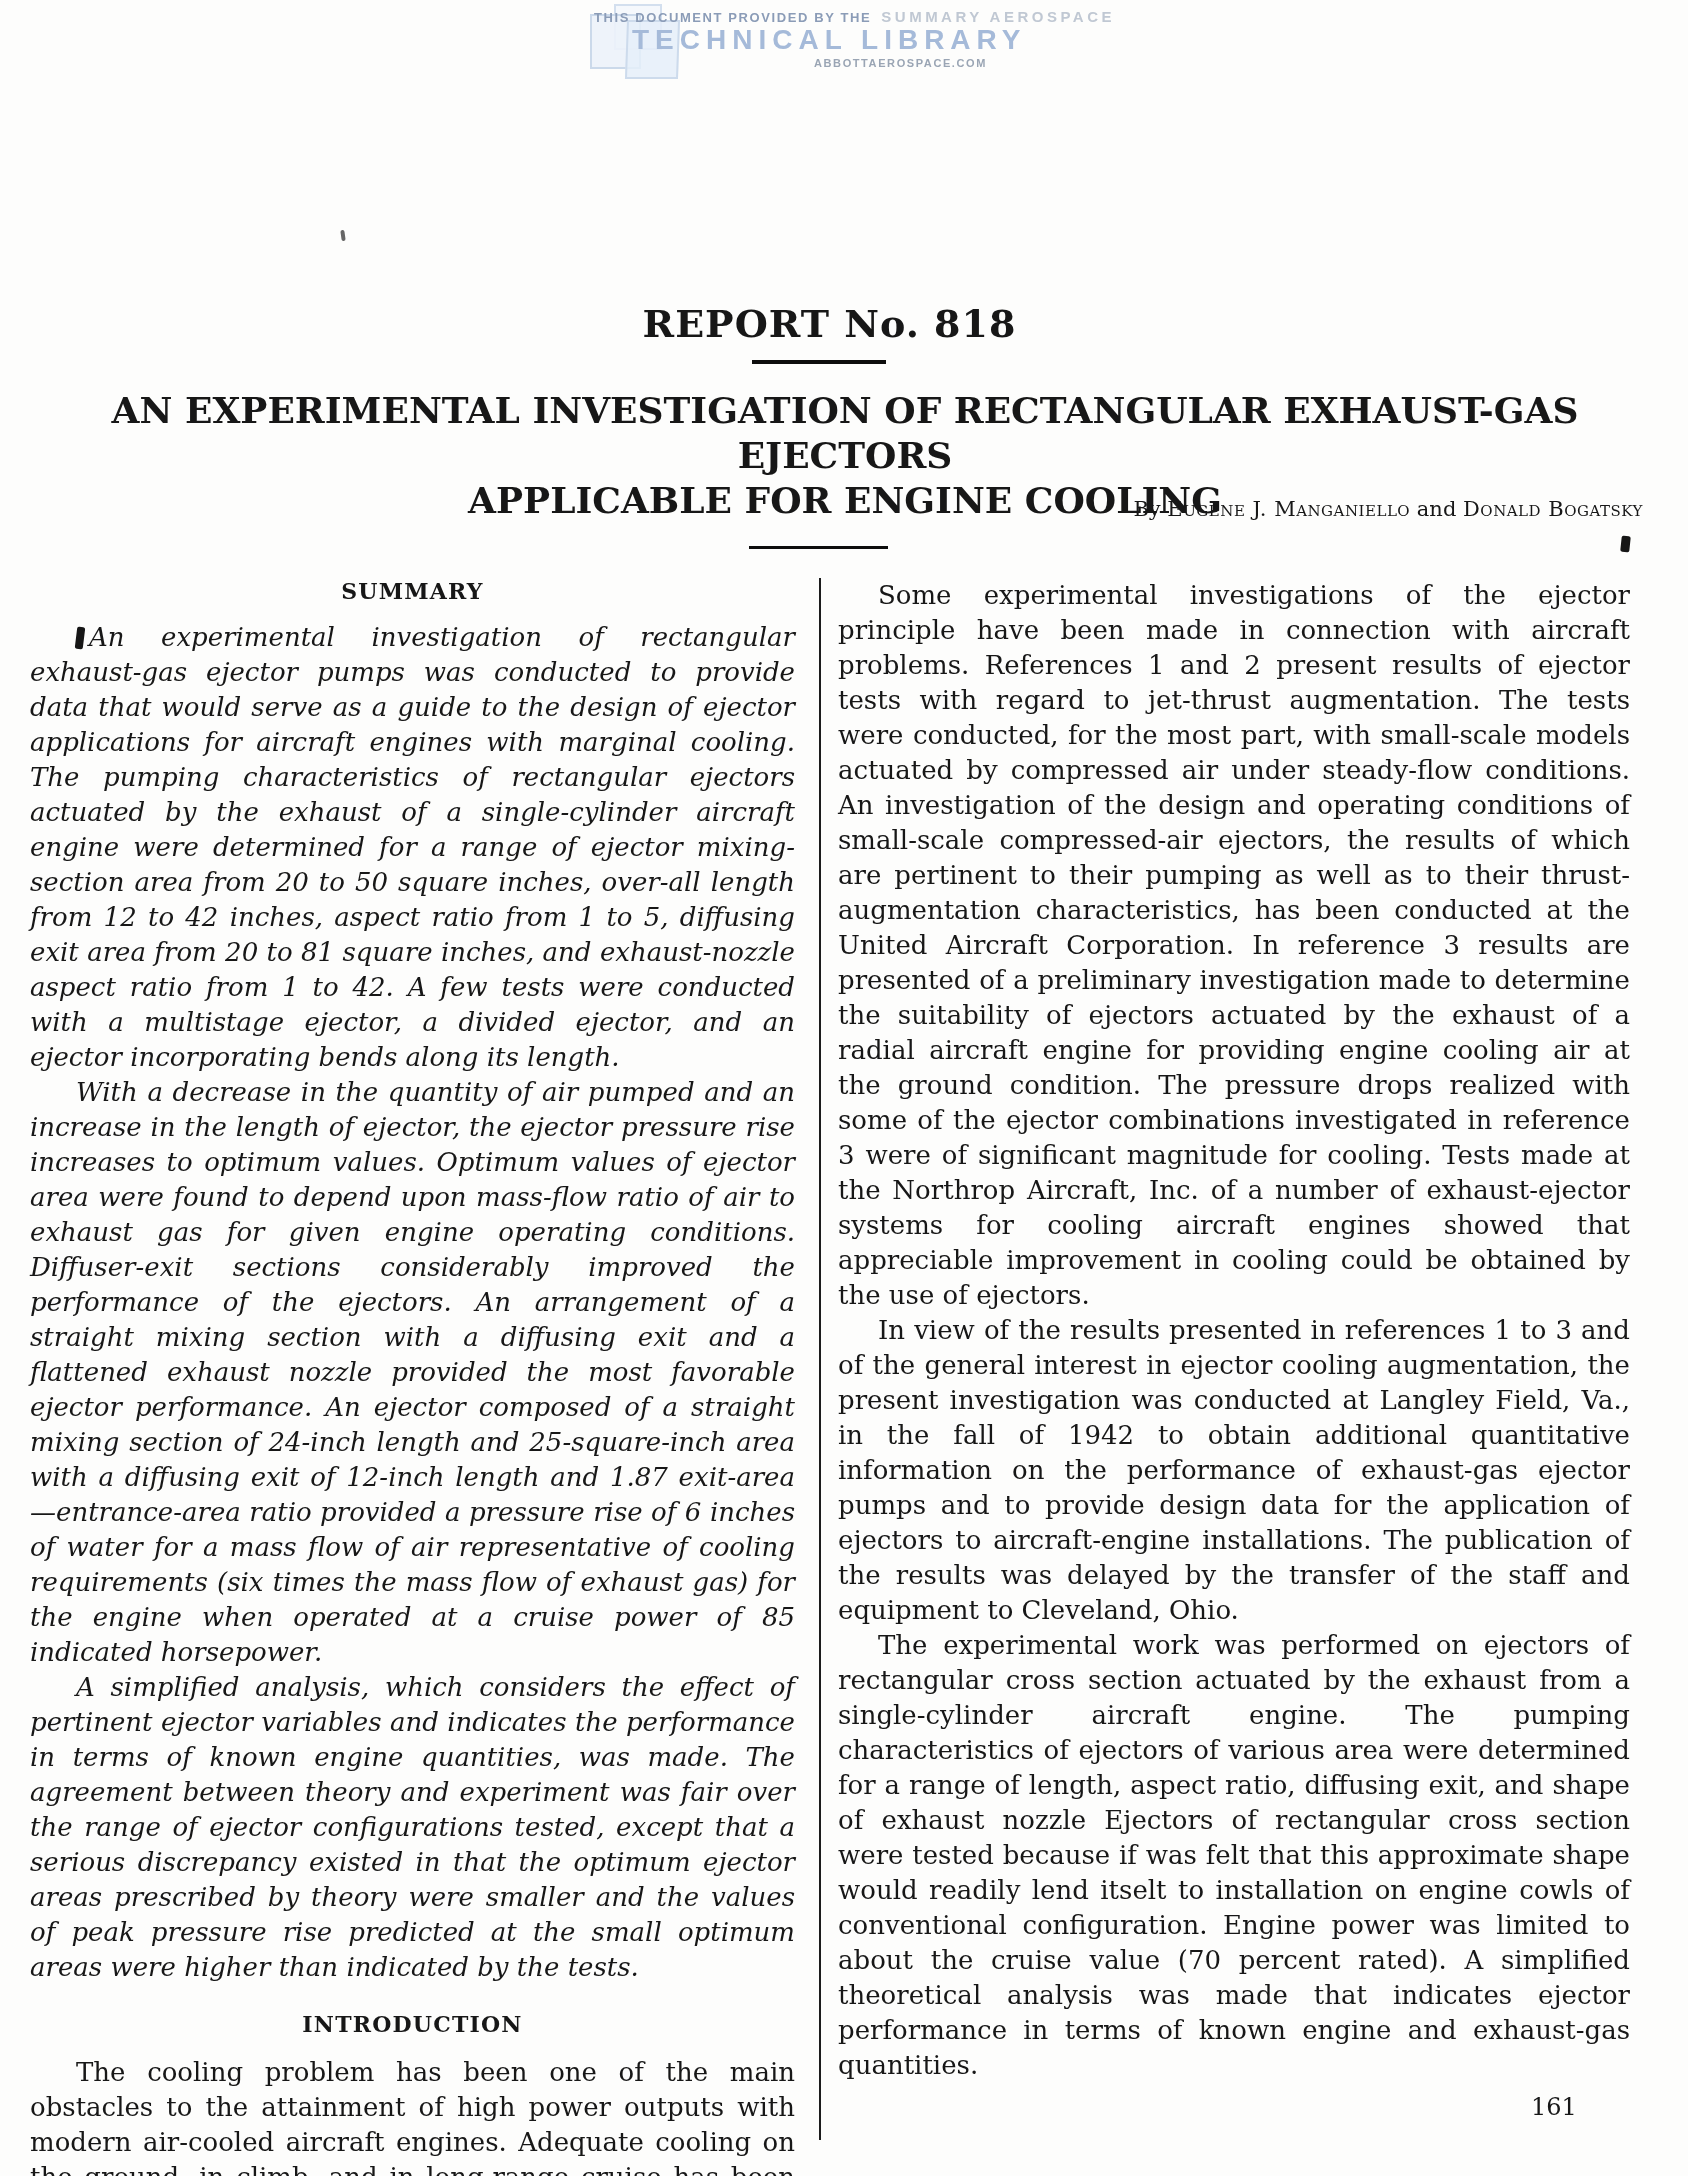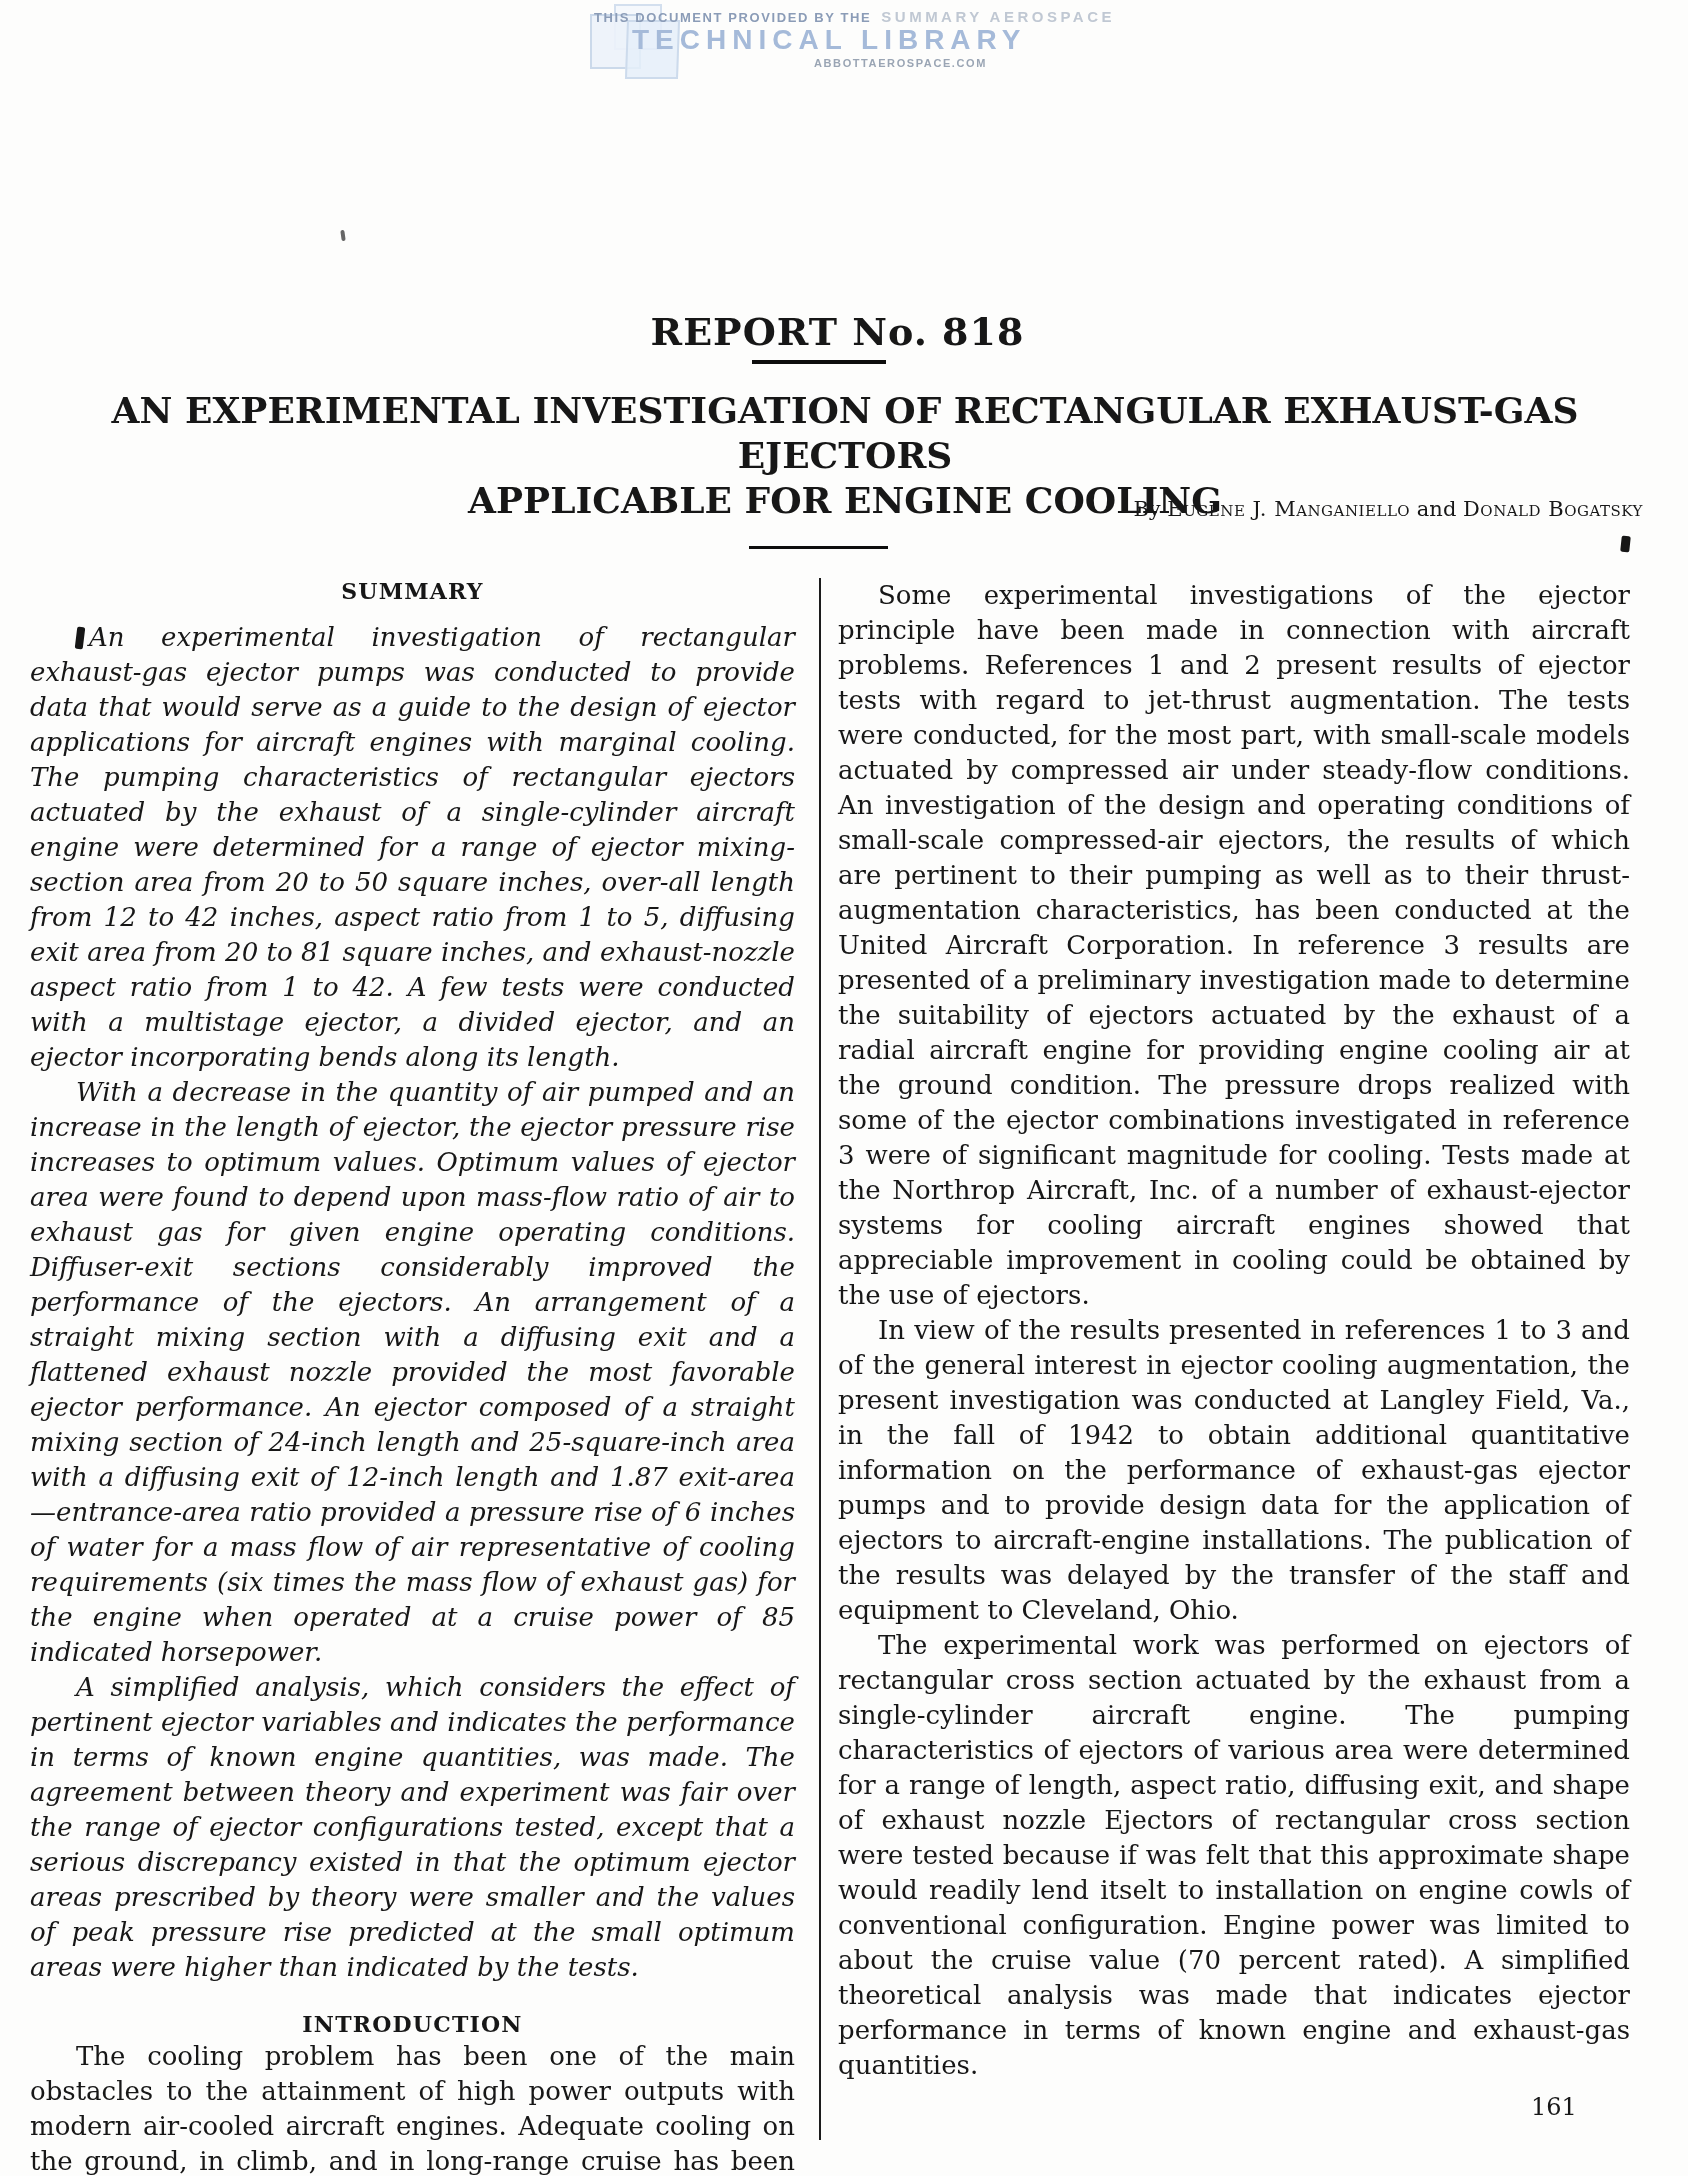--- a/index.html
+++ b/index.html
@@ -22,21 +22,21 @@
   .wm-icon .pg3 { left:42px; top:16px; width:53px; height:59px; border:2px solid #cddb ec; border:2px solid #cddbec; background:rgba(229,238,249,.85); transform:skewX(-2deg); }
   .wm-line1 { position:absolute; left:594px; top:8px; display:flex; align-items:baseline; gap:10px; white-space:nowrap; }
   .wm-provided { font-size:13px; letter-spacing:1.6px; color:var(--watermark-text,#8b9cb7); }
   .wm-brand    { font-size:15px; letter-spacing:3.5px; color:var(--watermark-brand,#c0c8d3); }
   .wm-title    { position:absolute; left:632px; top:24px; font-size:28px; letter-spacing:6px;
                  color:var(--watermark-title,#a5bad9); white-space:nowrap; }
   .wm-url      { position:absolute; left:814px; top:57px; font-size:11px; letter-spacing:1.6px;
                  color:var(--watermark-url,#9aa5b4); white-space:nowrap; }
 
   
-  .report-no { position:absolute; left:0; top:293px; width:1643px; margin:16px;
+  .report-no { position:absolute; left:0; top:293px; width:1643px; margin:8px;
                text-align:center; font-size:38px; font-weight:bold; letter-spacing:1px; }
   .rule { position:absolute; background:#0d0d0d; }
   .rule-report { left:752px; top:360px; width:134px; height:4px; }
   .title { position:absolute; left:40px; top:388px; width:1610px; margin:0;
            text-align:center; font-size:36px; font-weight:bold; line-height:45px; letter-spacing:0; }
   .byline { position:absolute; left:0; top:497px; width:1643px; text-align:right;
             font-size:21px; }
   .byline .sc { font-variant:small-caps; letter-spacing:0.5px; }
   .rule-byline { left:749px; top:546px; width:139px; height:3px; }
 
@@ -47,21 +47,21 @@
   .blob  { display:inline-block; width:8px; height:22px; margin-right:5px; vertical-align:-3px;
            border-radius:2px; transform:rotate(7deg); }
 
   
   .col { position:absolute; top:578px; }
   .col-left  { left:30px;  width:765px; }
   .col-right { left:838px; width:792px; }
   .col-divider { position:absolute; left:819px; top:578px; width:2px; height:1562px; background:#1c1c1c; }
 
   .sec-head { margin:0 0 16px 0; text-align:center; font-size:22px; font-weight:bold; letter-spacing:1.2px; }
-  .intro-head { margin:26px 0 2px 0; }
+  .intro-head { margin:26px 0 18px 0; }
 
   .para { margin:0; font-size:26px; line-height:35px; text-align:justify; text-justify:inter-word; }
   .italic { font-style:italic; }
   .indent { text-indent:46px; }
   .col-right .indent { text-indent:40px; }
 
   .page-number { position:absolute; left:1531px; top:2093px; font-size:24px; }
 </style>
 </head>
 <body>

